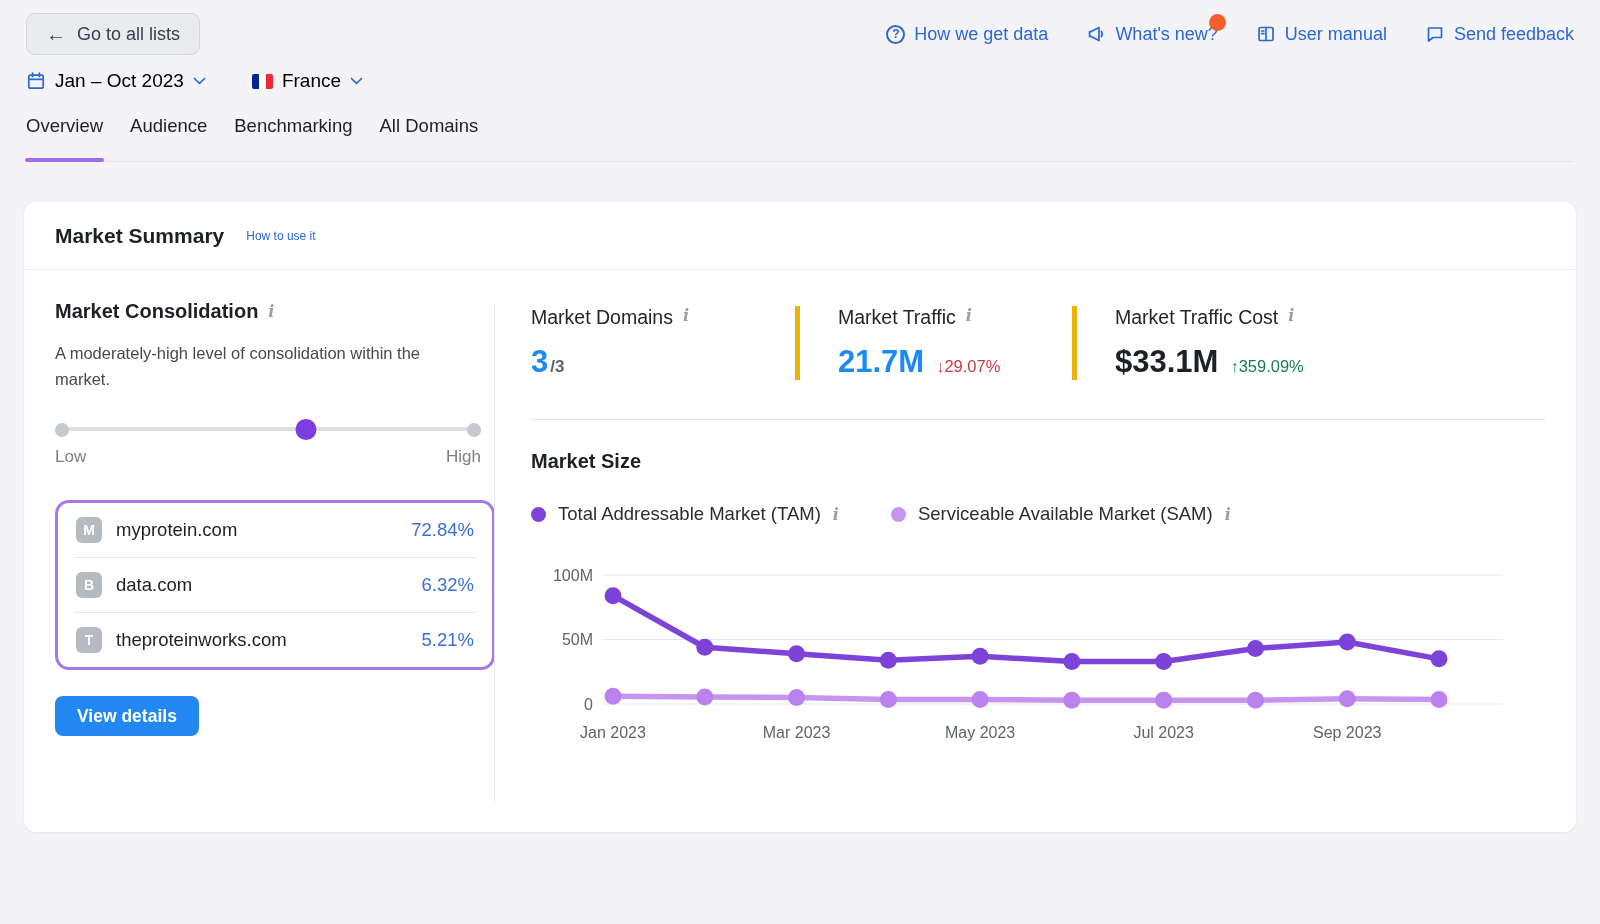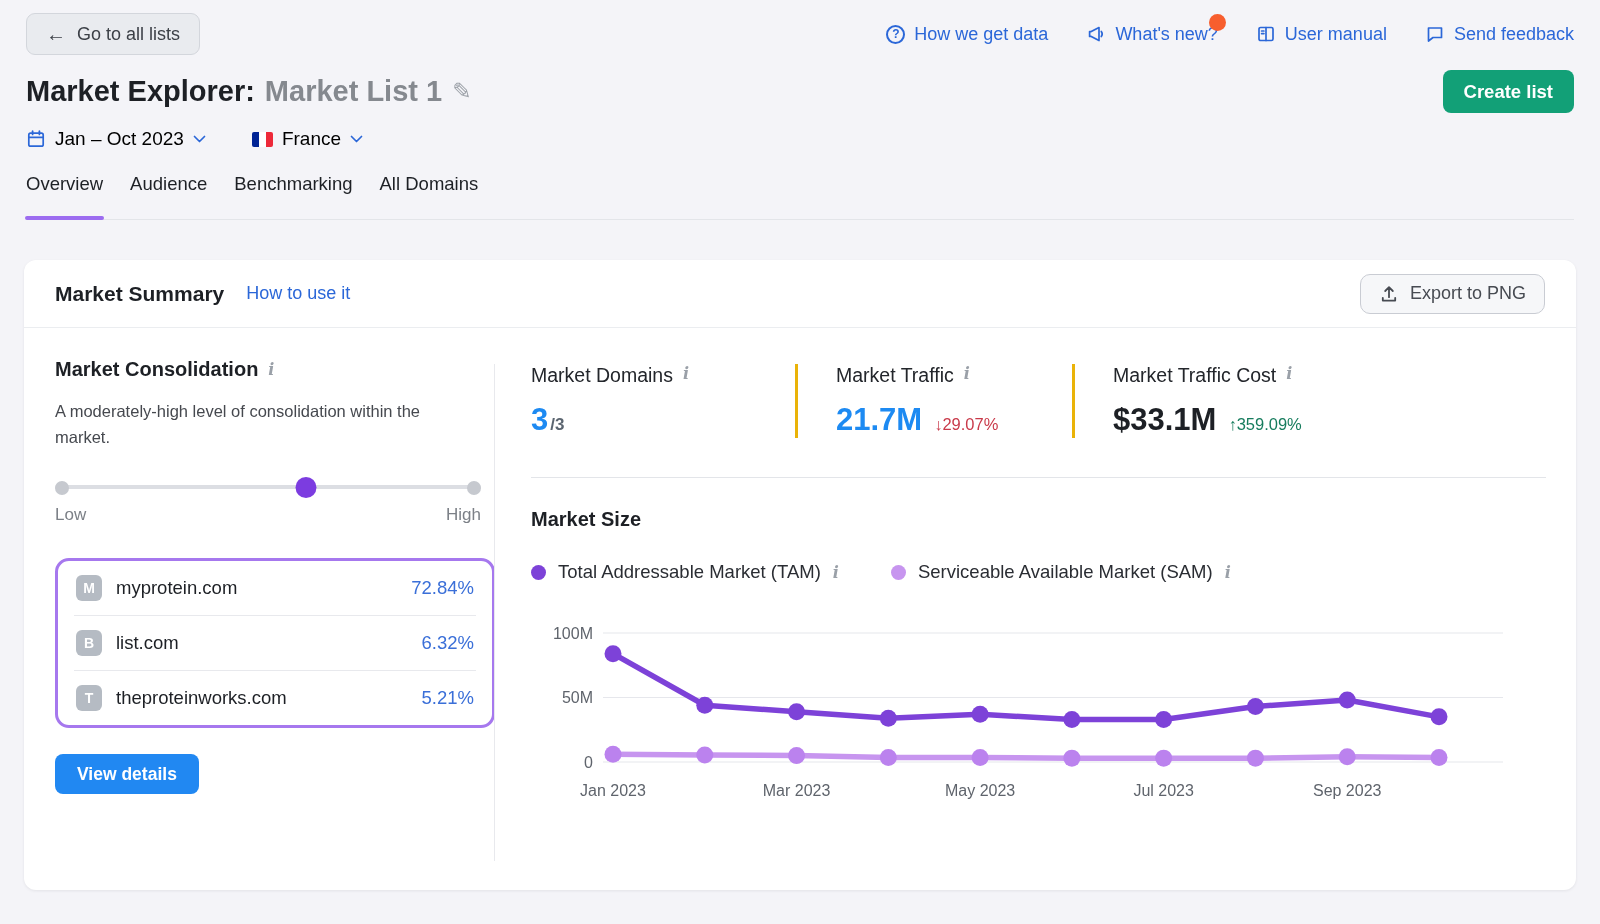--- a/index.html
+++ b/index.html
@@ -44,21 +44,21 @@
   .tabs { display:flex; gap:27px; margin-top:23px; border-bottom:1px solid #e3e5e9; }
   .tab { font-size:18.5px; padding-bottom:24px; position:relative; cursor:pointer; color:#1d2025; }
   .tab.active { font-weight:500; }
   .tab.active::after { content:""; position:absolute; left:-1px; right:-1px; bottom:-1px; height:4px; border-radius:2px; background:#9c6cf0; }
 
   
   .card { margin:40px 24px 0; background:#fff; border-radius:12px;
     box-shadow:0 1px 3px rgba(27,31,43,.08); height:630px; }
   .card-head { display:flex; align-items:center; height:68px; padding:0 31px; border-bottom:1px solid #ebedf0; }
   .card-title { font-size:21px; font-weight:700; }
-  .howto { color:#2b67d8; font-size:18px; margin-left:22px; cursor:pointer; }
+  .howto { color:#2b67d8; font-size:12px; margin-left:22px; cursor:pointer; }
   .export-btn { margin-left:auto; display:flex; align-items:center; gap:11px;
     background:#f6f7f9; border:1px solid #c9ccd3; border-radius:10px;
     height:40px; padding:0 18px; font-size:18px; color:#474b52; cursor:pointer; }
 
   .card-body { display:flex; height:561px; }
   .left-col { width:470px; padding:30px 0 0 31px; flex-shrink:0; }
   .v-divider { width:1px; background:#e8e9ed; margin:36px 0 28px; }
   .right-col { flex:1; padding:36px 30px 0 36px; }
 
   .section-title { font-size:20px; font-weight:600; display:flex; align-items:center; gap:10px; }
@@ -79,21 +79,21 @@
   .badge { width:26px; height:26px; border-radius:6px; background:#b5bbc3; color:#fff; font-size:14px; font-weight:700;
     display:flex; align-items:center; justify-content:center; margin-right:14px; flex-shrink:0; }
   .kp-share { margin-left:auto; color:#3a6fd8; }
   .view-btn { margin-top:26px; background:#2188f2; color:#fff; border:none; border-radius:8px;
     height:40px; padding:0 22px; font-size:17.5px; font-weight:700; cursor:pointer; }
 
   
   .metrics { display:flex; }
   .metric { padding:0 38px; }
   .metric:first-child { padding-left:0; width:264px; }
-  .metric + .metric { border-left:3px solid #eab308; }
+  .metric + .metric { border-left:5px solid #eab308; }
   .metric:nth-child(2) { width:277px; }
   .mtitle { display:flex; gap:10px; align-items:flex-start; font-size:19.5px; color:#23262b; }
   .mvalue { display:flex; align-items:baseline; gap:12px; margin-top:15px; }
   .big { font-size:31px; font-weight:700; }
   .big.blue { color:#1d8af2; }
   .suffix { font-size:17px; color:#5b6570; font-weight:600; }
   .chg { font-size:16.5px; }
   .chg.down { color:#c93a4a; }
   .chg.up { color:#167c5d; }
 
@@ -142,28 +142,20 @@
       </span>
       <span class="nav-link">
         <svg width="20" height="20" viewBox="0 0 20 20">
           <path class="icon-stroke" d="M3.5 4 H16.5 V13.5 H8 L3.5 17 Z"></path>
         </svg>
         <span>Send feedback</span>
       </span>
     </div>
   </div>
 
-  <div class="row2">
-    <div class="title">
-      <span>Market Explorer:</span>
-      <span class="name">Market List 1</span>
-      <span class="pencil">✎</span>
-    </div>
-    <button class="create-btn">Create list</button>
-  </div>
 
   <div class="row3">
     <span class="selector">
       <svg width="20" height="20" viewBox="0 0 20 20">
         <rect class="icon-stroke" x="2.8" y="4.2" width="14.4" height="13" rx="1.8"></rect>
         <line class="icon-stroke" x1="2.8" y1="8.4" x2="17.2" y2="8.4"></line>
         <line class="icon-stroke" x1="6.6" y1="2.2" x2="6.6" y2="5.4"></line>
         <line class="icon-stroke" x1="13.4" y1="2.2" x2="13.4" y2="5.4"></line>
       </svg>
       <span>Jan – Oct 2023</span>
@@ -189,26 +181,20 @@
     <span class="tab">Audience</span>
     <span class="tab">Benchmarking</span>
     <span class="tab">All Domains</span>
   </div>
 </div>
 
 <div class="card">
   <div class="card-head">
     <span class="card-title">Market Summary</span>
     <span class="howto">How to use it</span>
-    <button class="export-btn">
-      <svg width="20" height="20" viewBox="0 0 20 20">
-        <path class="icon-gray" d="M10 13.2 V3.6 M6.2 7 L10 3.2 L13.8 7 M3.8 13.8 V16.6 H16.2 V13.8"></path>
-      </svg>
-      <span>Export to PNG</span>
-    </button>
   </div>
 
   <div class="card-body">
 
     <div class="left-col">
       <div class="section-title">
         <span>Market Consolidation</span>
         <span class="info">i</span>
       </div>
       <div class="desc">A moderately-high level of consolidation within the market.</div>
@@ -225,21 +211,21 @@
       </div>
 
       <div class="kp">
         <div class="kp-row">
           <span class="badge">M</span>
           <span>myprotein.com</span>
           <span class="kp-share">72.84%</span>
         </div>
         <div class="kp-row">
           <span class="badge">B</span>
-          <span>list.com</span>
+          <span>data.com</span>
           <span class="kp-share">6.32%</span>
         </div>
         <div class="kp-row">
           <span class="badge">T</span>
           <span>theproteinworks.com</span>
           <span class="kp-share">5.21%</span>
         </div>
       </div>
 
       <button class="view-btn">View details</button>

